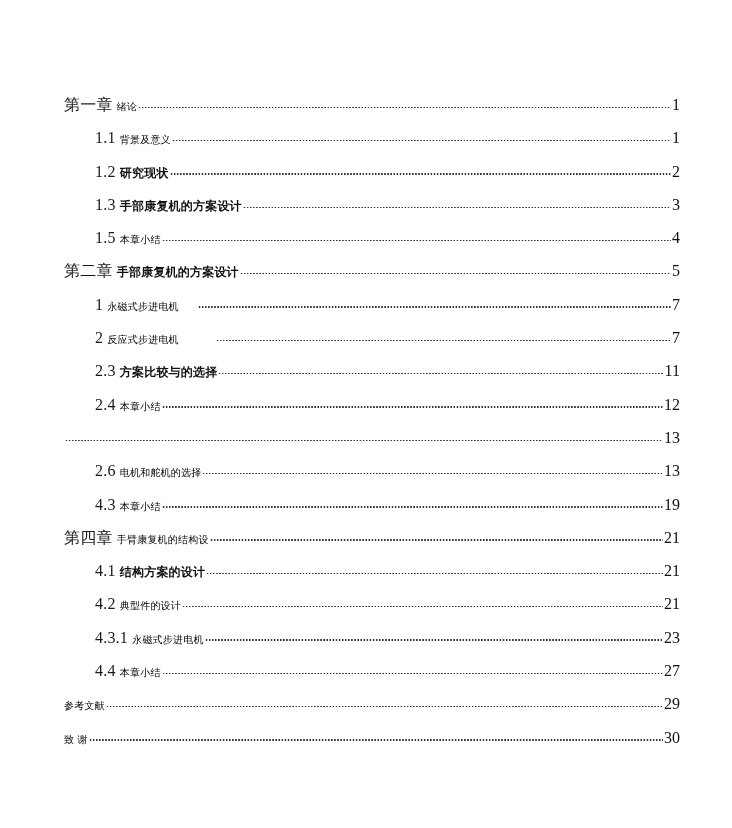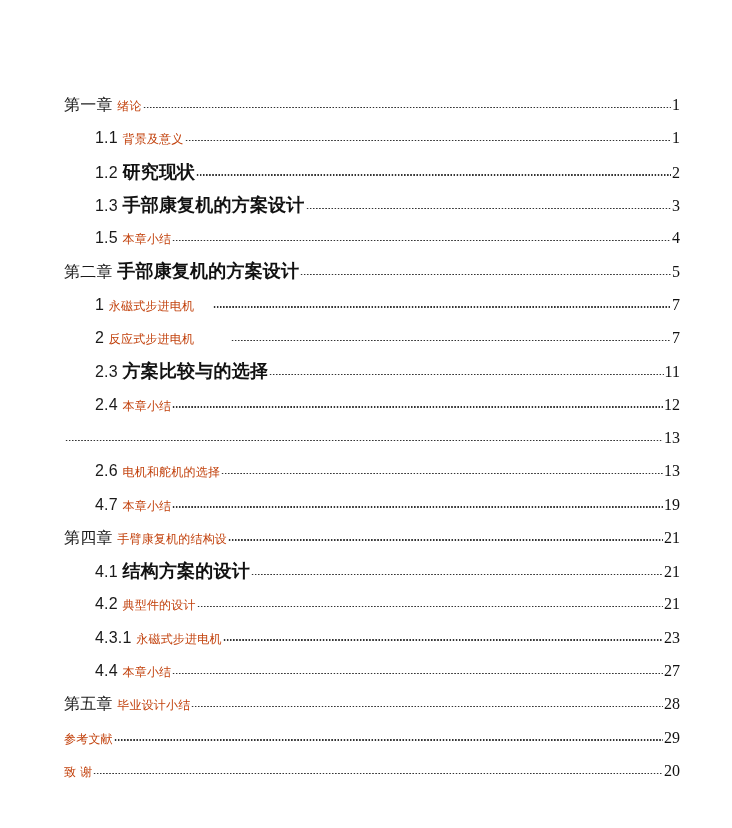--- a/index.html
+++ b/index.html
@@ -30,34 +30,34 @@
       white-space: nowrap;
     }
     .toc-row.level-2 {
       padding-left: 31px;
     }
     .toc-label {
       flex: 0 0 auto;
       letter-spacing: 0.2px;
     }
     .toc-label .num {
-      font-family: Liberation Sans, sans-serif;
+      font-family: Liberation Serif, serif;
       font-weight: normal;
     }
     .toc-label .txt.bold {
       font-family: "DejaVu Sans", "Liberation Sans", sans-serif;
       font-weight: bold;
-      font-size: 18px;
+      font-size: 12px;
       color: #111;
     }
     .toc-label .txt.plain {
       font-family: "DejaVu Serif", "Liberation Serif", serif;
       font-weight: normal;
-      font-size: 12px;
-      color: #c2410c;
+      font-size: 10px;
+      color: #000000;
     }
     .toc-gap {
       flex: 0 0 auto;
       display: inline-block;
     }
     .toc-leader {
       flex: 1 1 auto;
       overflow: hidden;
       margin: 0 1px;
       position: relative;
@@ -175,21 +175,21 @@
     <div class="toc-row level-2">
     <span class="toc-label">
       <span class="num">2.6 </span><span class="txt plain">电机和舵机的选择</span>
     </span>
     <span class="toc-gap" style="width: 0px;"></span>
     <span class="toc-leader"></span>
     <span class="toc-page">13</span>
   </div>
     <div class="toc-row level-2">
     <span class="toc-label">
-      <span class="num">4.7 </span><span class="txt plain">本章小结</span>
+      <span class="num">4.3 </span><span class="txt plain">本章小结</span>
     </span>
     <span class="toc-gap" style="width: 0px;"></span>
     <span class="toc-leader"></span>
     <span class="toc-page">19</span>
   </div>
     <div class="toc-row level-1">
     <span class="toc-label">
       <span class="num">第四章 </span><span class="txt plain">手臂康复机的结构设</span>
     </span>
     <span class="toc-gap" style="width: 0px;"></span>
@@ -223,35 +223,27 @@
     <div class="toc-row level-2">
     <span class="toc-label">
       <span class="num">4.4 </span><span class="txt plain">本章小结</span>
     </span>
     <span class="toc-gap" style="width: 0px;"></span>
     <span class="toc-leader"></span>
     <span class="toc-page">27</span>
   </div>
     <div class="toc-row level-1">
     <span class="toc-label">
-      <span class="num">第五章  </span><span class="txt plain">毕业设计小结</span>
-    </span>
-    <span class="toc-gap" style="width: 0px;"></span>
-    <span class="toc-leader"></span>
-    <span class="toc-page">28</span>
-  </div>
-    <div class="toc-row level-1">
-    <span class="toc-label">
       <span class="num"></span><span class="txt plain">参考文献</span>
     </span>
     <span class="toc-gap" style="width: 0px;"></span>
     <span class="toc-leader"></span>
     <span class="toc-page">29</span>
   </div>
     <div class="toc-row level-1">
     <span class="toc-label">
       <span class="num"></span><span class="txt plain">致 谢</span>
     </span>
     <span class="toc-gap" style="width: 0px;"></span>
     <span class="toc-leader"></span>
-    <span class="toc-page">20</span>
+    <span class="toc-page">30</span>
   </div>
   </div>
 
 </body></html>

